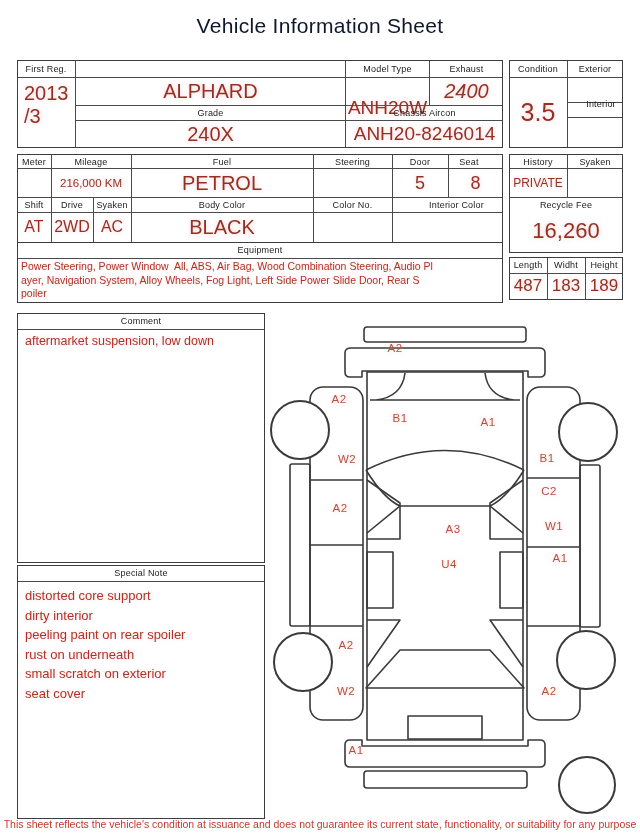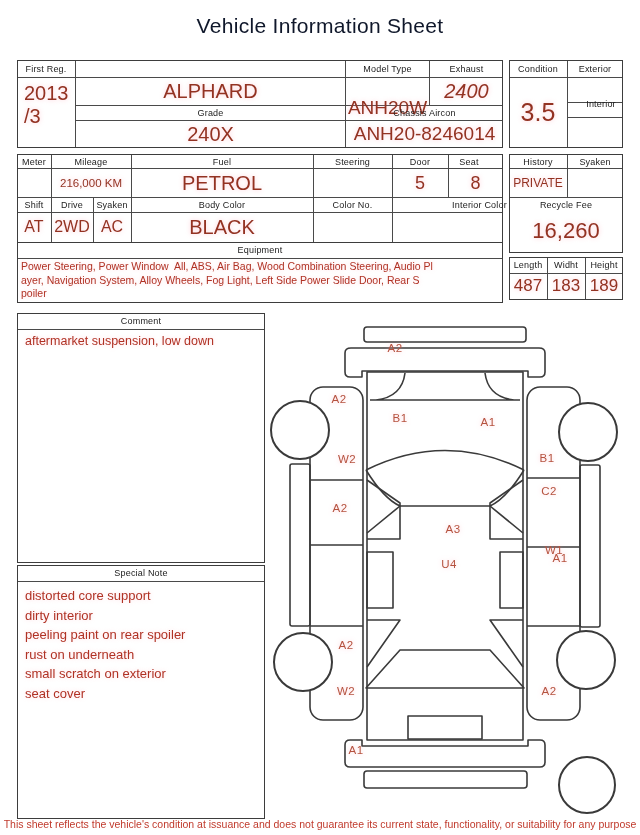--- a/index.html
+++ b/index.html
@@ -107,21 +107,21 @@
   <div class="hdr" style="left:17px;top:198px;width:34px;height:13px;">Shift</div>
   <div class="val" style="left:17px;top:212px;width:34px;height:30px;font-size:16px;">AT</div>
   <div class="hdr" style="left:51px;top:198px;width:42px;height:13px;">Drive</div>
   <div class="val" style="left:51px;top:212px;width:42px;height:30px;font-size:16px;">2WD</div>
   <div class="hdr" style="left:93px;top:198px;width:38px;height:13px;">Syaken</div>
   <div class="val" style="left:93px;top:212px;width:38px;height:30px;font-size:16px;">AC</div>
   <div class="hdr" style="left:131px;top:198px;width:182px;height:13px;">Body Color</div>
   <div class="val" style="left:131px;top:212px;width:182px;height:30px;font-size:20px;">BLACK</div>
   <div class="hdr" style="left:313px;top:198px;width:79px;height:13px;">Color No.</div>
   <div class="val" style="left:313px;top:212px;width:79px;height:30px;font-size:12px;"></div>
-  <div class="hdr" style="left:392px;top:198px;width:129px;height:13px;padding-left:23px;">Interior Color</div>
+  <div class="hdr" style="left:392px;top:198px;width:129px;height:13px;">Interior Color</div>
   <div class="val" style="left:392px;top:212px;width:111px;height:30px;font-size:12px;"></div>
 
   <div class="box" style="left:509px;top:154px;width:114px;height:99px;">
     <div class="ln hl" style="left:0;top:13px;width:112px;"></div>
     <div class="ln hl" style="left:0;top:42px;width:112px;"></div>
     <div class="ln vl" style="left:57px;top:0;height:42px;"></div>
   </div>
   <div class="hdr" style="left:509px;top:155px;width:58px;height:13px;">History</div>
   <div class="val" style="left:509px;top:169px;width:58px;height:27px;font-size:12px;">PRIVATE</div>
   <div class="hdr" style="left:567px;top:155px;width:56px;height:13px;">Syaken</div>
@@ -199,21 +199,21 @@
     <div class="abs" style="left:0;top:0;width:370px;height:500px;">
         <span class="dlabel" style="left: 125px; top: 33px;">A2</span>
         <span class="dlabel" style="left: 69px; top: 84px;">A2</span>
         <span class="dlabel" style="left: 130px; top: 103px;">B1</span>
         <span class="dlabel" style="left: 218px; top: 107px;">A1</span>
         <span class="dlabel" style="left: 77px; top: 144px;">W2</span>
         <span class="dlabel" style="left: 277px; top: 143px;">B1</span>
         <span class="dlabel" style="left: 70px; top: 193px;">A2</span>
         <span class="dlabel" style="left: 279px; top: 176px;">C2</span>
         <span class="dlabel" style="left: 183px; top: 214px;">A3</span>
-        <span class="dlabel" style="left: 284px; top: 211px; margin-top: 24px;">W1</span>
+        <span class="dlabel" style="left: 284px; top: 211px;">W1</span>
         <span class="dlabel" style="left: 179px; top: 249px;">U4</span>
         <span class="dlabel" style="left: 290px; top: 243px;">A1</span>
         <span class="dlabel" style="left: 76px; top: 330px;">A2</span>
         <span class="dlabel" style="left: 76px; top: 376px;">W2</span>
         <span class="dlabel" style="left: 279px; top: 376px;">A2</span>
         <span class="dlabel" style="left: 86px; top: 435px;">A1</span>
       </div>
   </div>
 
   <div class="footer">This sheet reflects the vehicle's condition at issuance and does not guarantee its current state, functionality, or suitability for any purpose</div>

